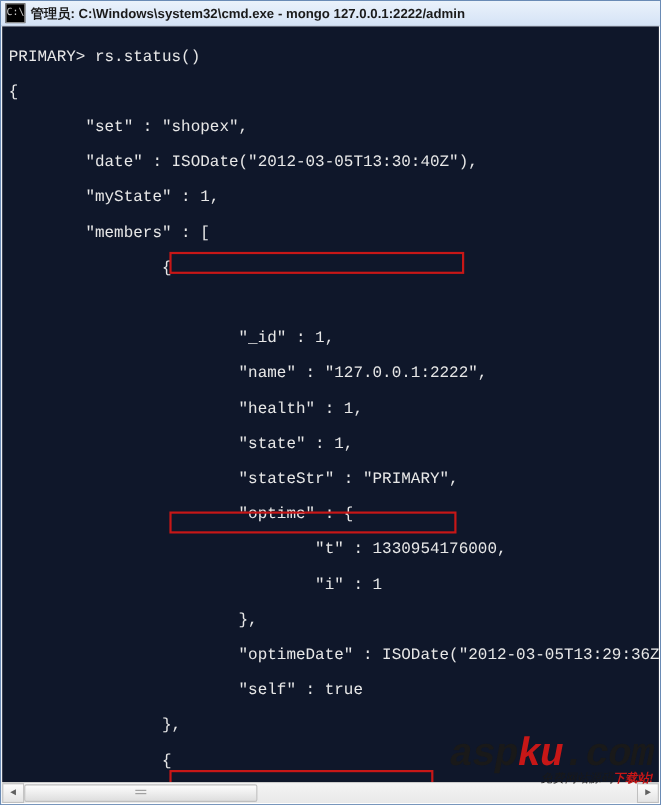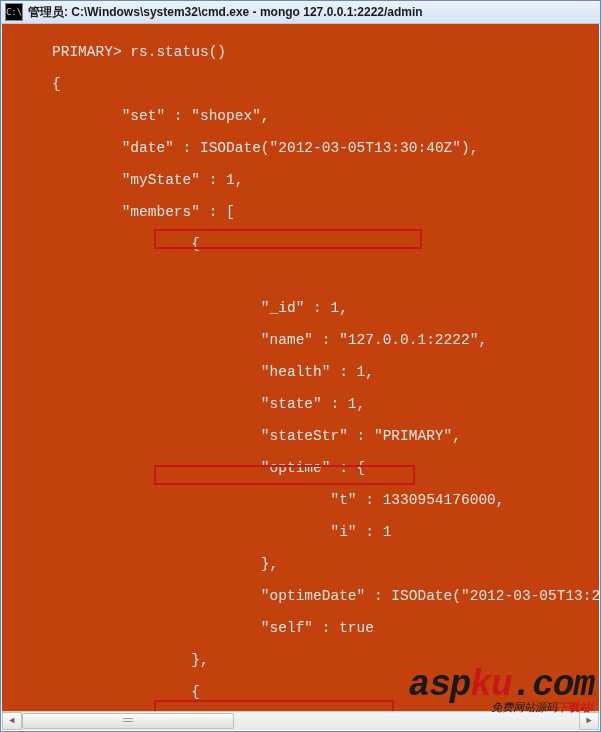--- a/index.html
+++ b/index.html
@@ -46,23 +46,22 @@
     color: #ccc;
     font-size: 9px;
     line-height: 1;
     font-family: Consolas, monospace;
   }
   .titlebar .title-text { white-space: nowrap; font-weight: bold; }
   
   .terminal-wrap {
     position: absolute;
     top: 23px; left: 1px; right: 1px; bottom: 20px;
-    background: #c2410c;
+    background: #0f172a;
     overflow: hidden;
-    padding-left: 44px;
   }
   .terminal {
     padding: 4px 6px 4px 6px;
     color: #e7e7e7;
     white-space: pre;
     font-family: "SimSun", Consolas, "Courier New", monospace;
     font-size: 14.5px;
     line-height: 16px;
     letter-spacing: 0px;
   }

